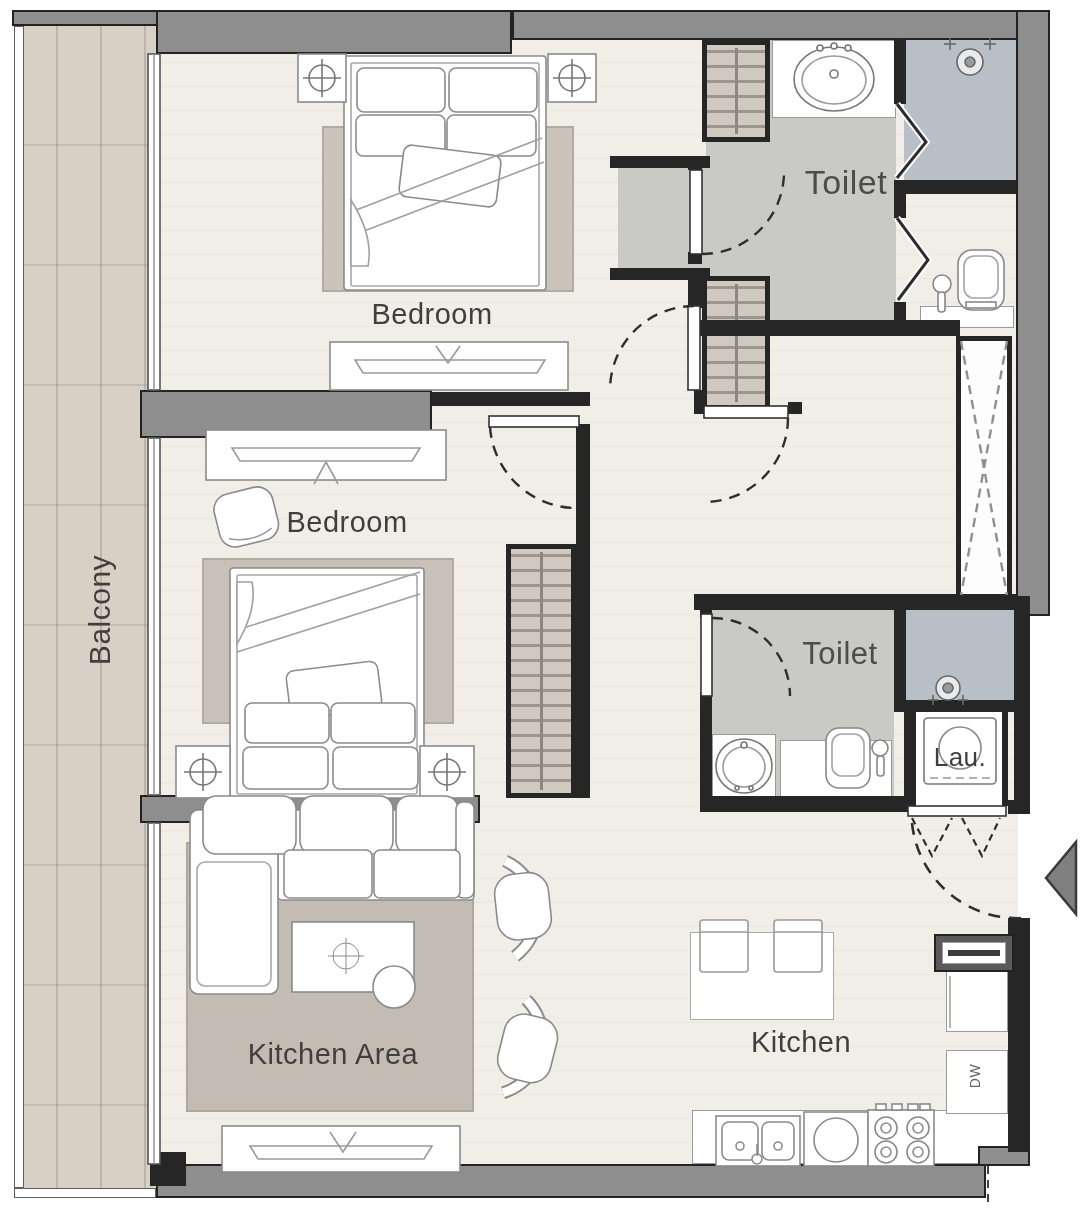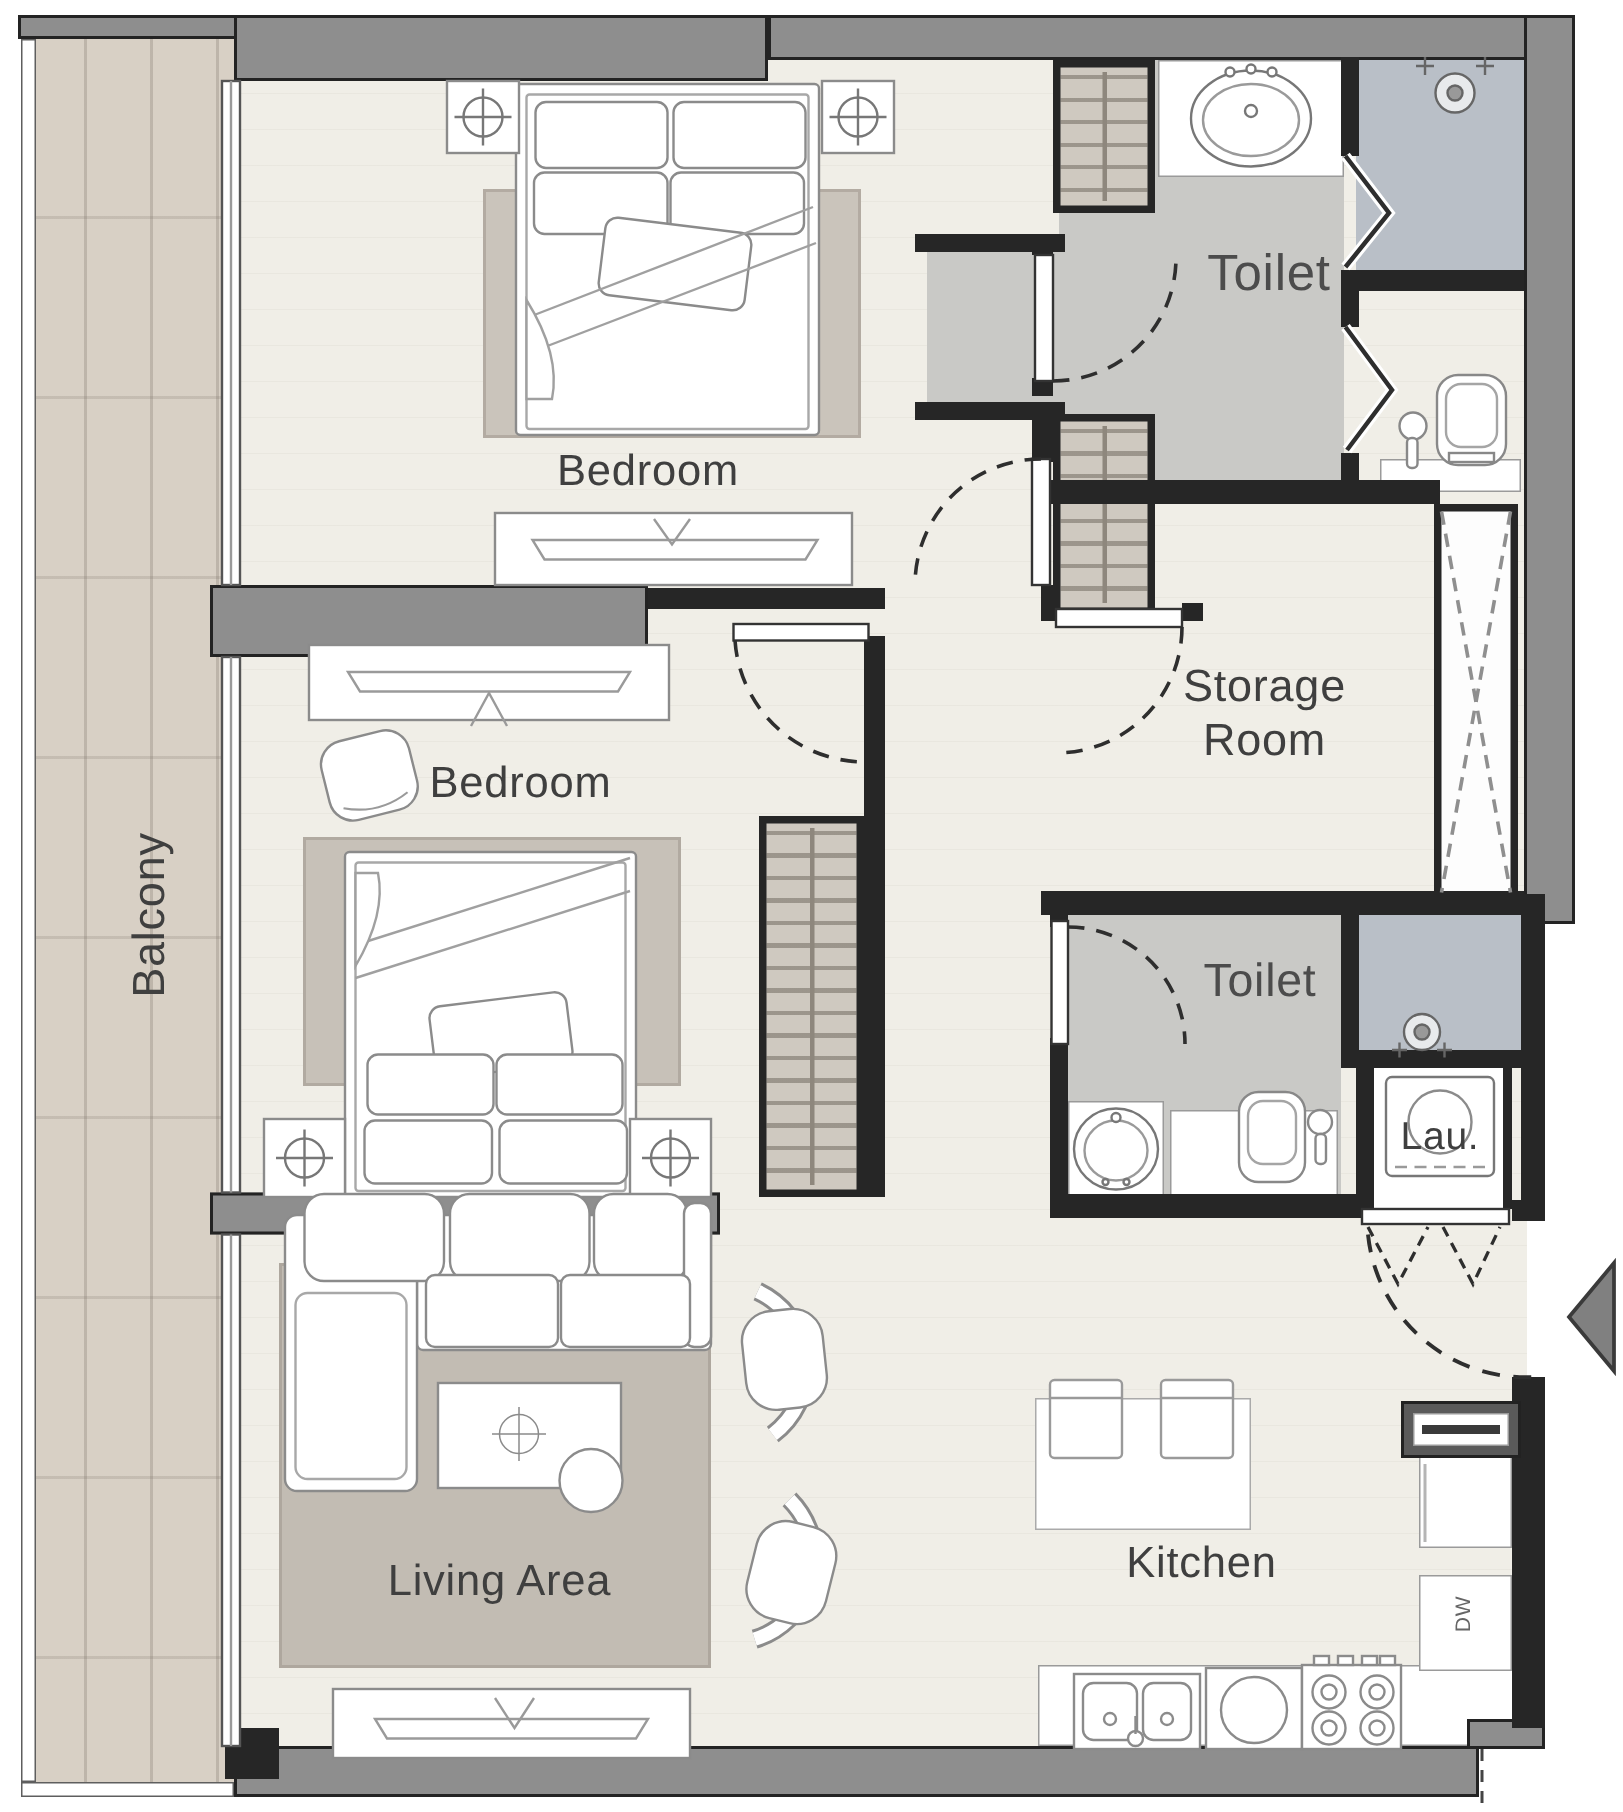--- a/index.html
+++ b/index.html
@@ -344,20 +344,18 @@
 
     <polygon points="1046,878 1076,842 1076,914" fill="#808080" stroke="#3a3a3a" stroke-width="2.5"></polygon>
     <path d="M988,1166 L988,1204" stroke="#444" stroke-width="2" stroke-dasharray="8 6"></path>
   </svg>
 
   <div class="label rot-ccw" style="left:15px;top:592px;width:170px;height:36px;font-size:30px;">Balcony</div>
   <div class="label" style="left:332px;top:297px;width:200px;height:34px;font-size:29px;">Bedroom</div>
   <div class="label" style="left:247px;top:505px;width:200px;height:34px;font-size:29px;">Bedroom</div>
   <div class="label" style="left:766px;top:162px;width:160px;height:40px;font-size:34px;color:#4c4c4c;">Toilet</div>
   <div class="label" style="left:760px;top:635px;width:160px;height:34px;font-size:31px;color:#4c4c4c;">Toilet</div>
-  <div class="label label-storage" style="left:743px;top:440px;width:200px;height:76px;font-size:30px;">Storage
-Room</div>
-  <div class="label" style="left:233px;top:1037px;width:200px;height:34px;font-size:29px;">Living Area</div>
+  <div class="label" style="left:233px;top:1037px;width:200px;height:34px;font-size:29px;">Kitchen Area</div>
   <div class="label" style="left:701px;top:1025px;width:200px;height:34px;font-size:29px;">Kitchen</div>
   <div class="label" style="left:918px;top:742px;width:84px;height:30px;font-size:26px;">Lau.</div>
   <div class="label rot-ccw" style="left:957px;top:1066px;width:40px;height:20px;font-size:14px;color:#666;">DW</div>
 
 </div>
 
 </body></html>

